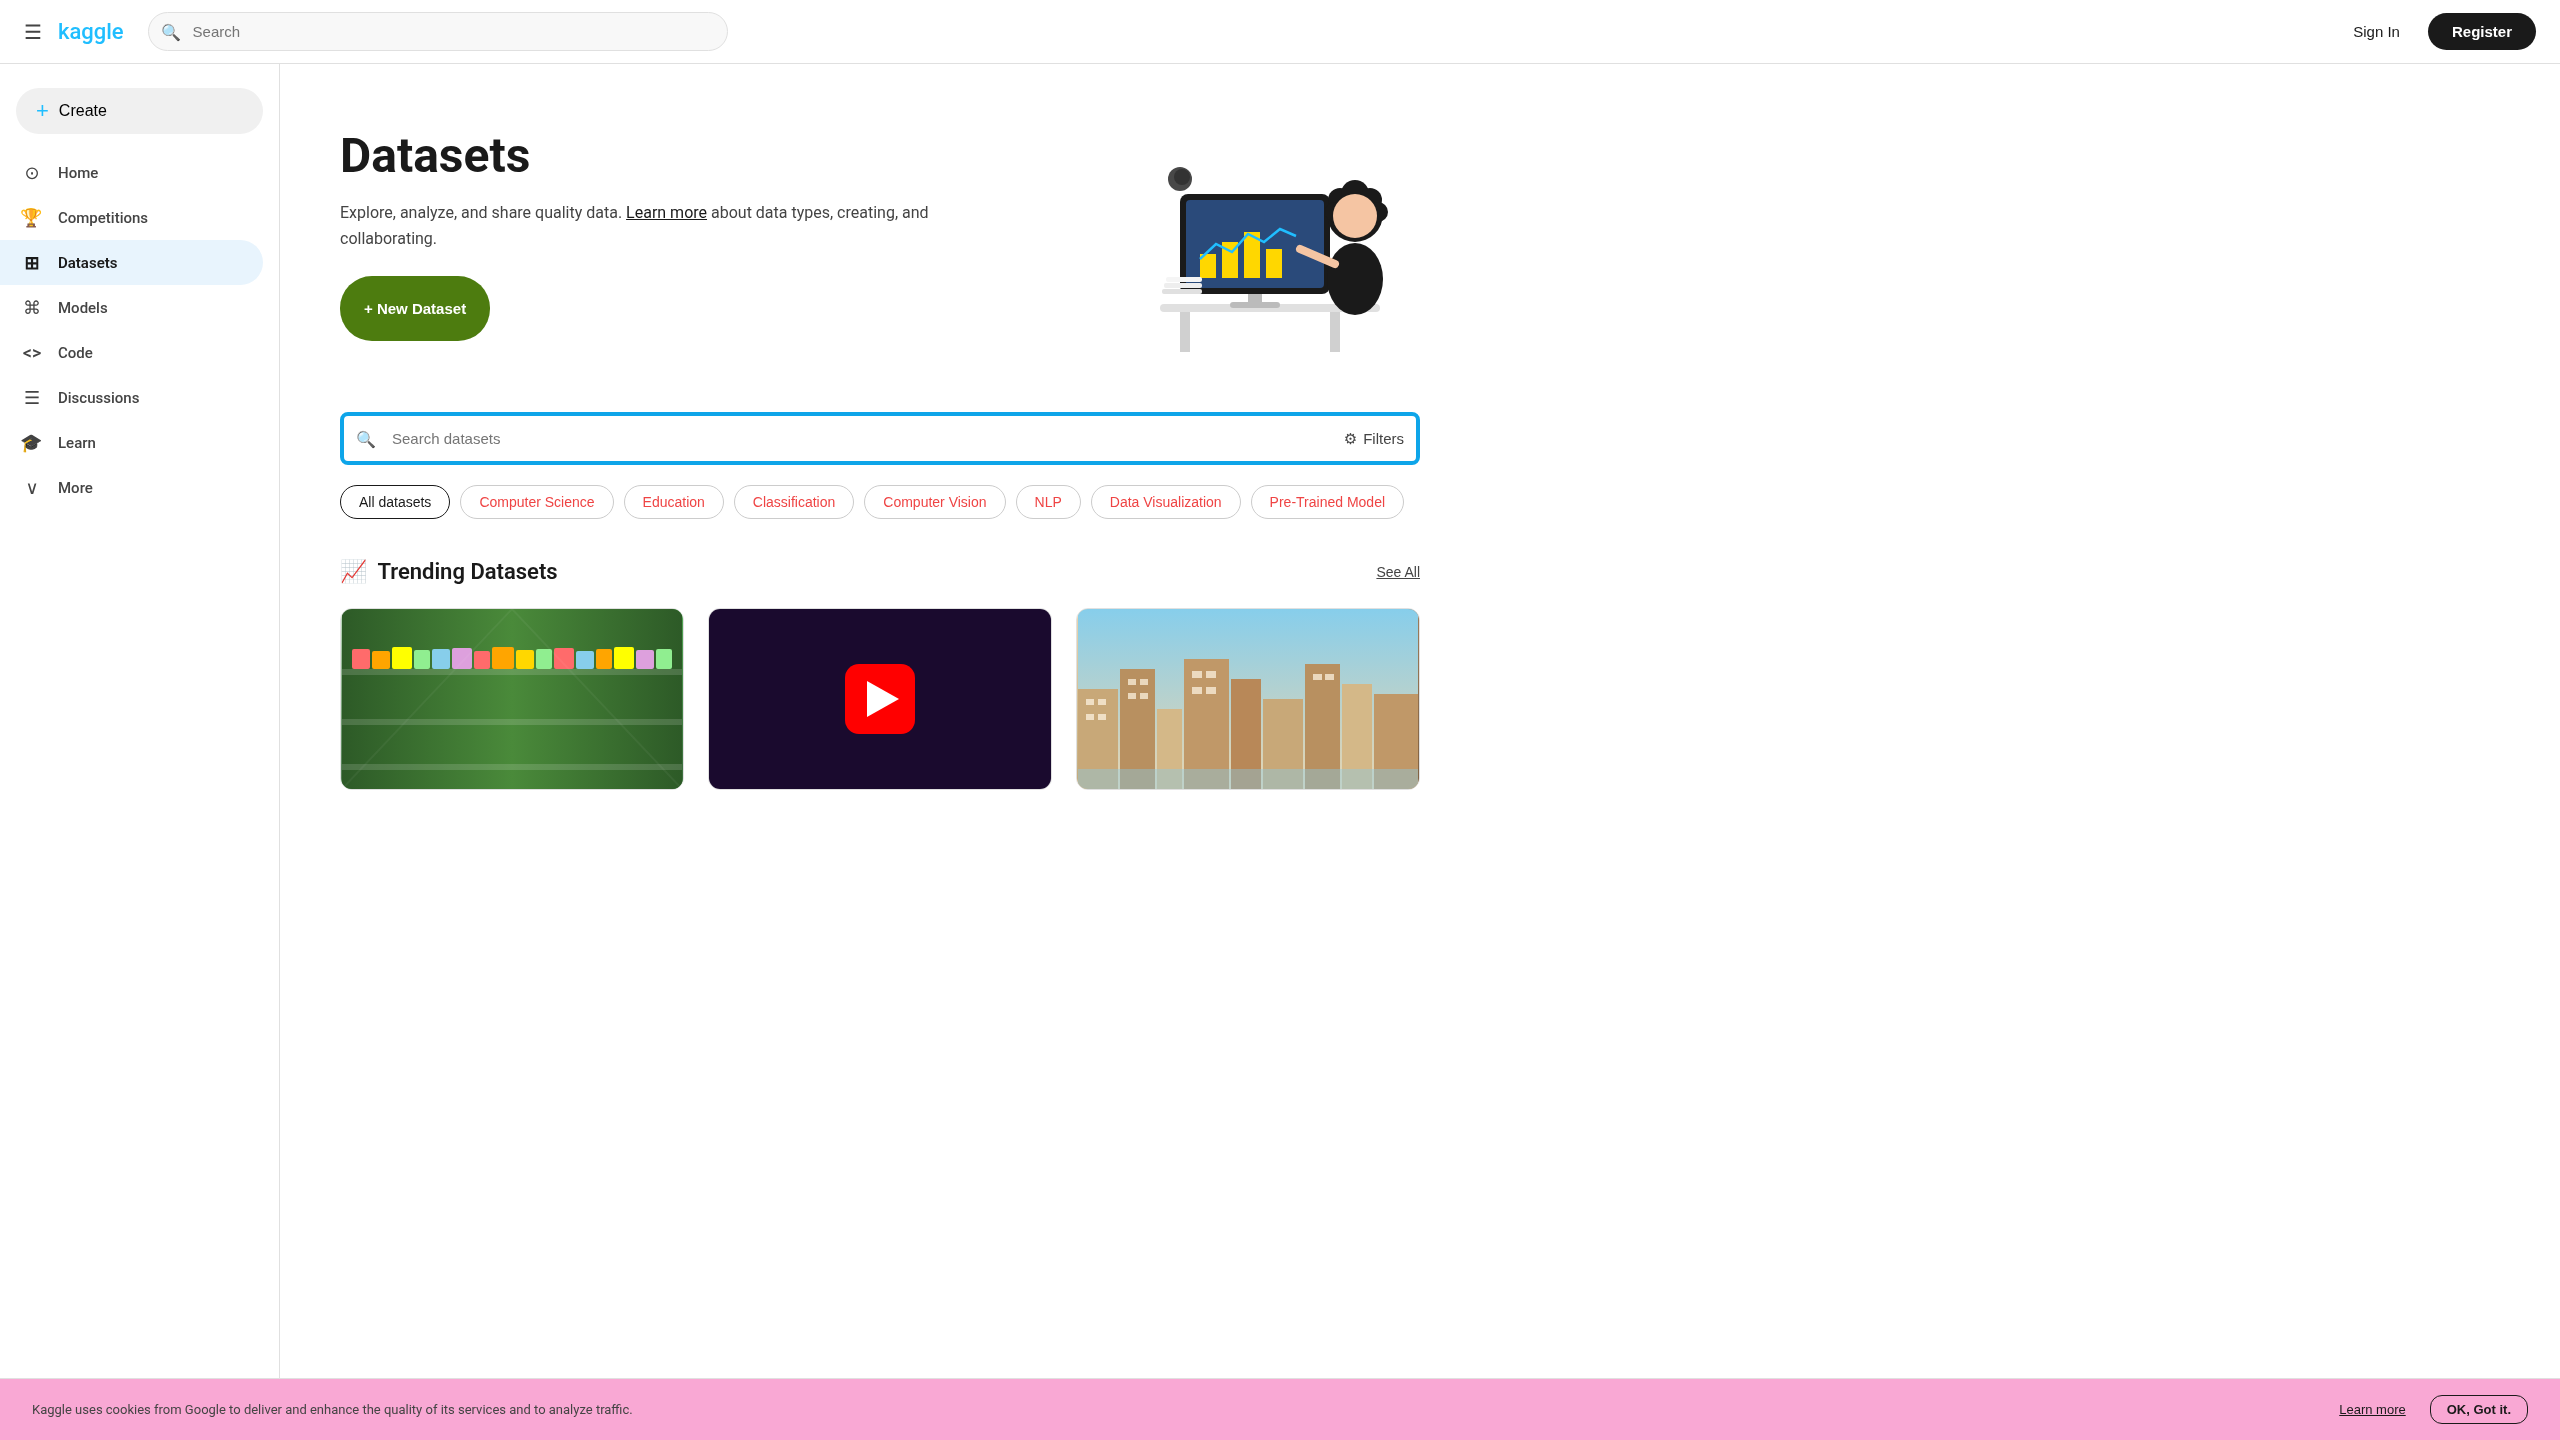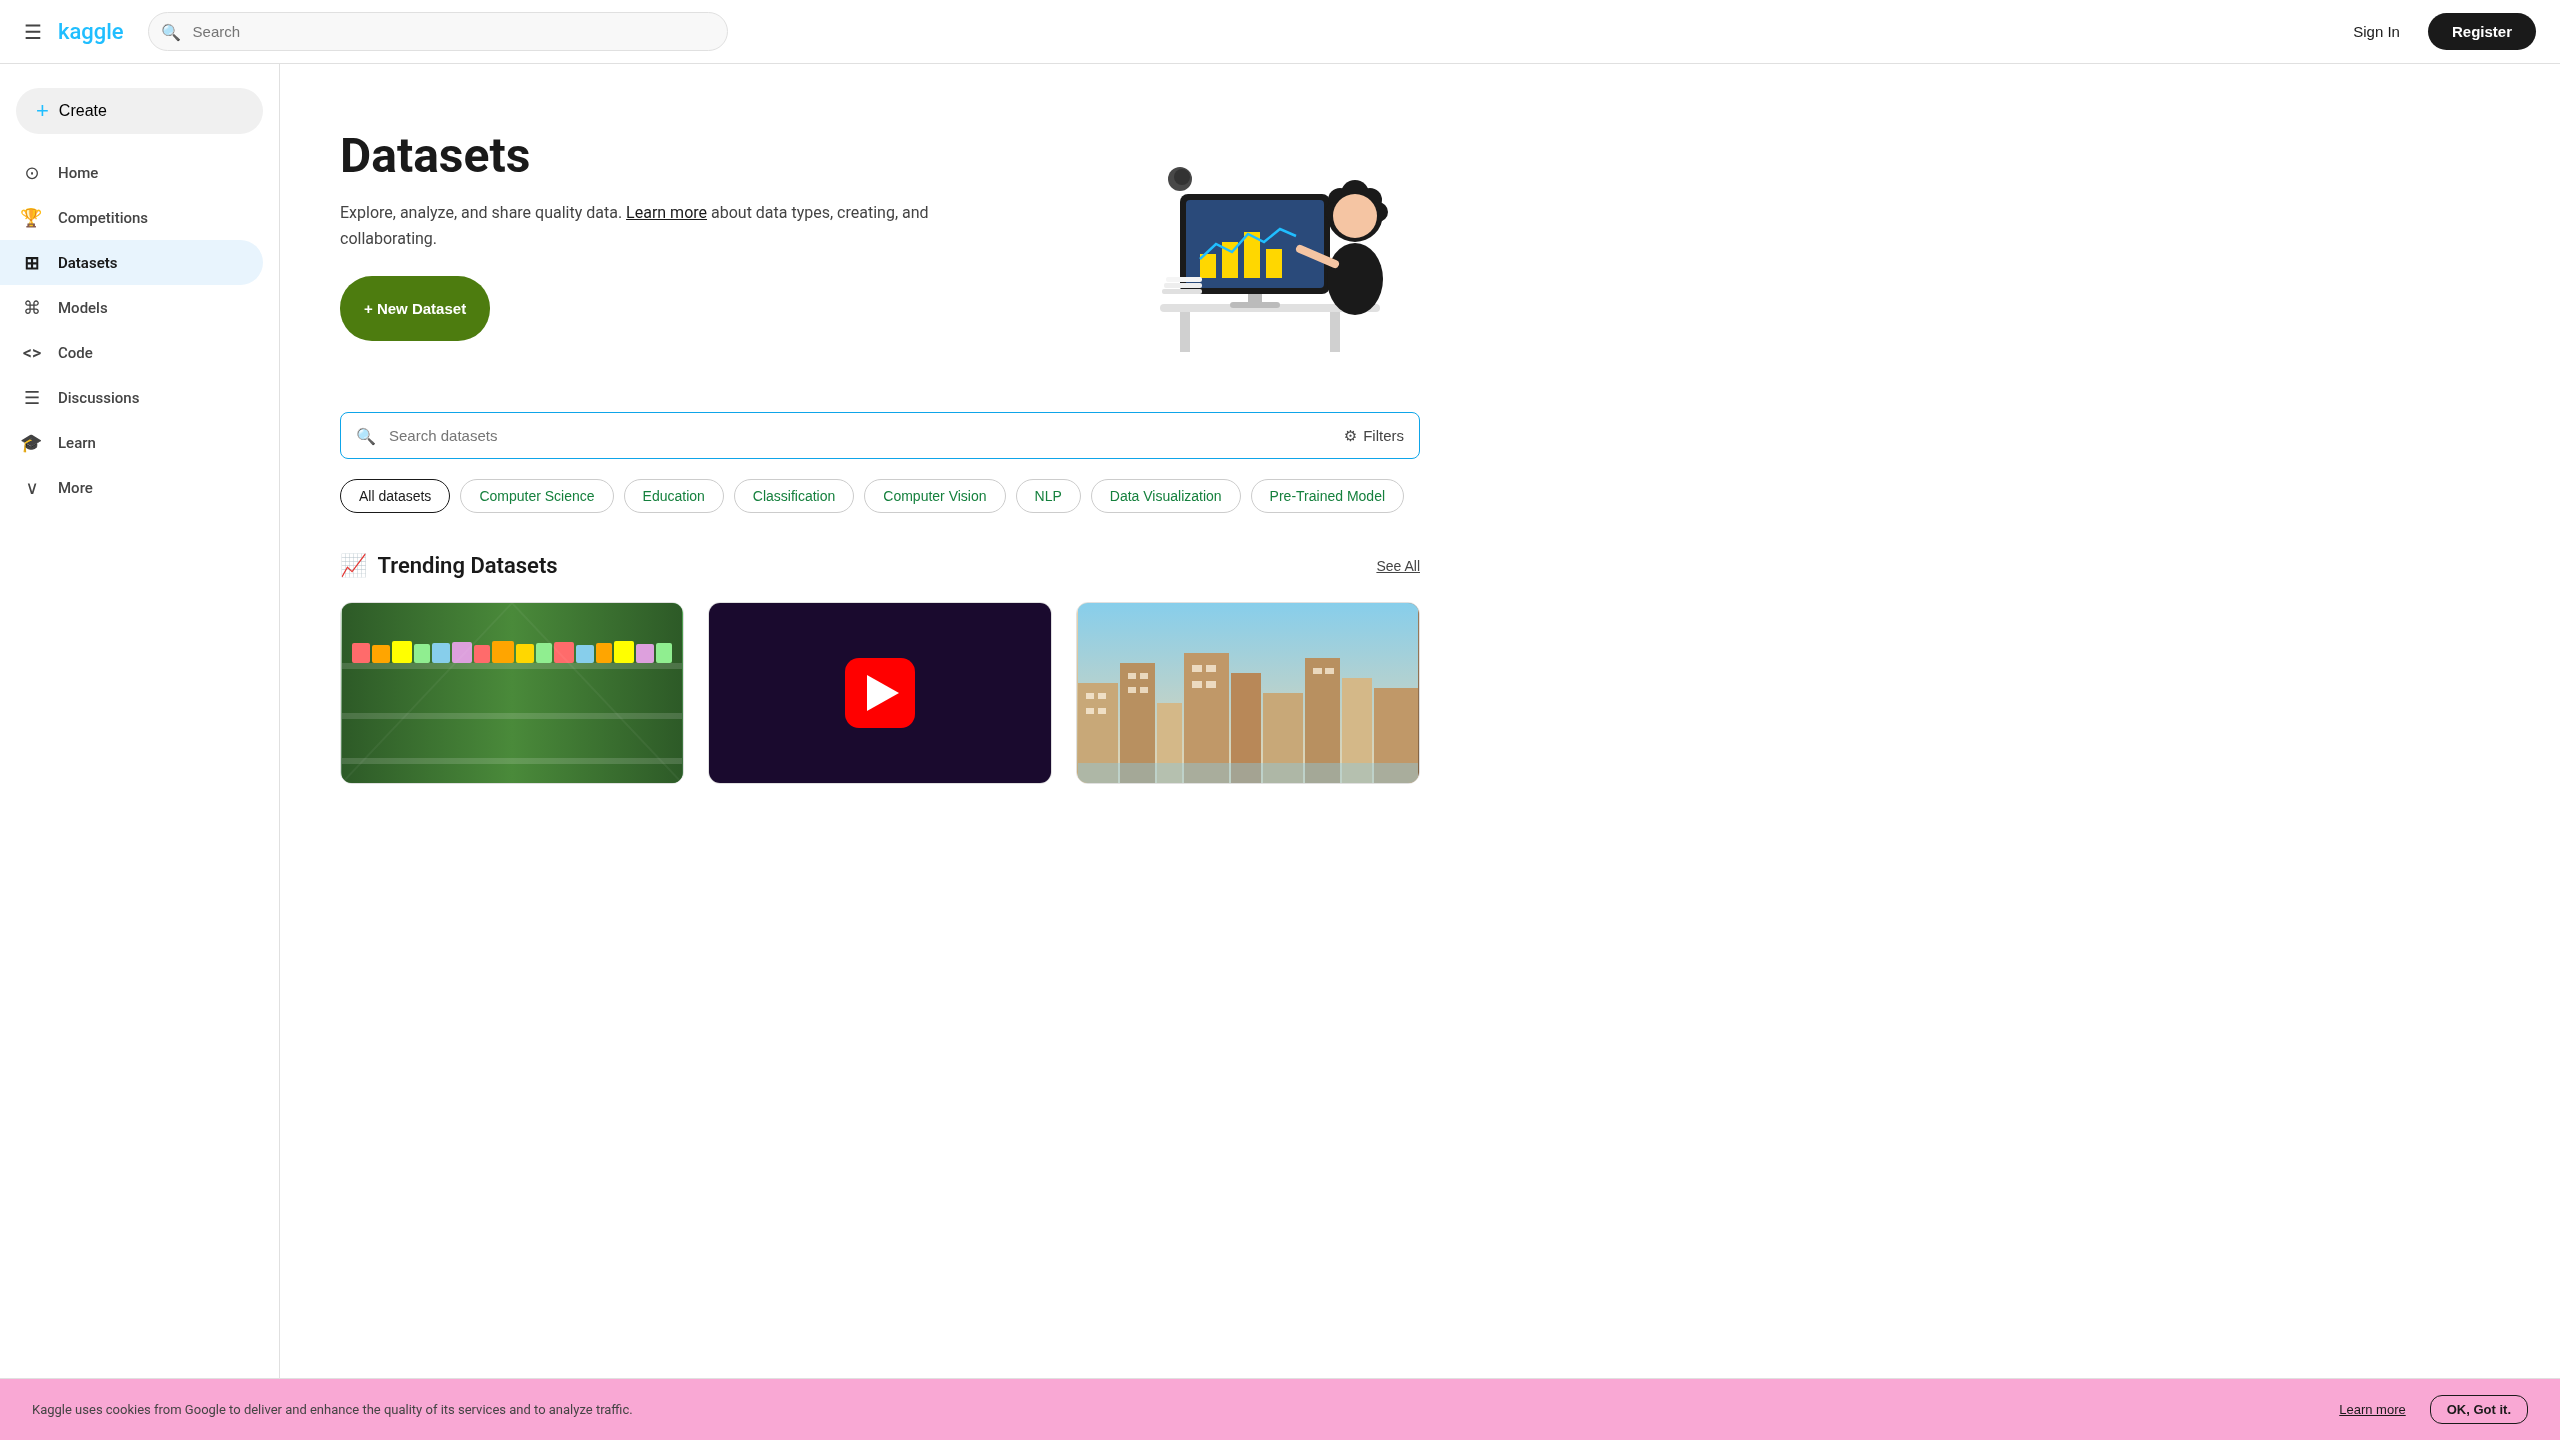--- a/index.html
+++ b/index.html
@@ -193,21 +193,21 @@
     }
 
     
     .search-datasets {
       position: relative;
       margin-bottom: 20px;
     }
     .search-datasets input {
       width: 100%;
       padding: 14px 16px 14px 48px;
-      border: 1px solid #0ea5e9;
+      border: 4px solid #0ea5e9;
       border-radius: 8px;
       font-size: 15px;
       outline: none;
     }
     .search-datasets .search-icon {
       position: absolute;
       left: 16px;
       top: 50%;
       transform: translateY(-50%);
       color: #666;
@@ -236,21 +236,21 @@
       margin-bottom: 40px;
     }
     .tag {
       padding: 8px 18px;
       border: 1.5px solid #ccc;
       border-radius: 32px;
       font-size: 14px;
       font-weight: 500;
       cursor: pointer;
       background: #fff;
-      color: #15803d;
+      color: #ef4444;
     }
     .tag.active {
       border-color: #1a1a1a;
       color: #1a1a1a;
       font-weight: 400;
       text-align: right;
     }
 
     
     .section-header {

